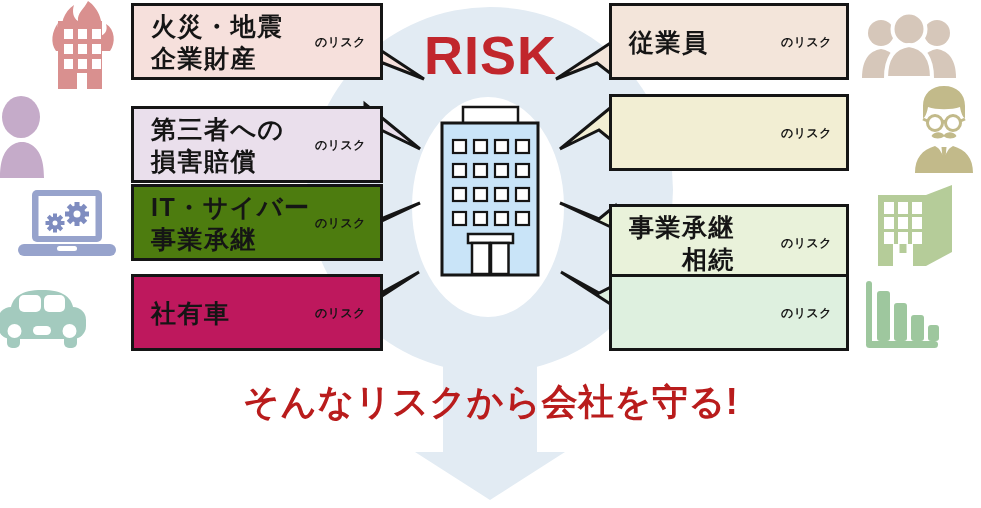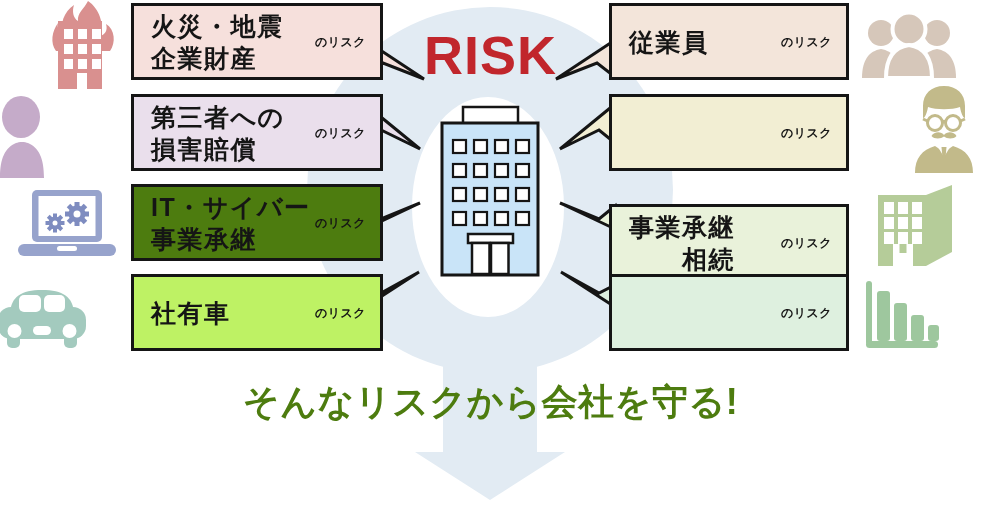--- a/index.html
+++ b/index.html
@@ -7,36 +7,36 @@
           font-family:"Liberation Sans",sans-serif;color:#151515;}
   svg{display:block;}
   .layer{position:absolute;left:0;top:0;}
   
   .risk-box{position:absolute;width:234px;height:71px;border:3px solid #151515;z-index:3;}
   .left-col{left:131px;padding-left:12px;}
   .right-col{left:609px;text-align:right;}
   .bl1{background:#f6e0dc;}
   .bl2{background:#eadfec;}
   .bl3{background:#4d7c0f;}
-  .bl4{background:#bef264;}
+  .bl4{background:#be185d;}
   .br1{background:#f3e5da;}
   .br2{background:#f2eed3;}
   .br3{background:#e9f2da;margin-top:20px;}
   .br4{background:#def0df;}
   .risk-box .label{position:absolute;left:17px;top:0;height:100%;display:flex;flex-direction:column;
        justify-content:center;font-size:25px;font-weight:bold;line-height:1.28;letter-spacing:1.5px;white-space:nowrap;}
   .risk-box .label span{display:block;}
   .risk-box .suffix{position:absolute;right:14px;top:50%;transform:translateY(-50%);
        font-size:12px;font-weight:bold;letter-spacing:0.5px;white-space:nowrap;}
   
   #risk-title{position:absolute;left:0;right:0;top:24px;text-align:center;z-index:2;
        font-size:54px;font-weight:bold;letter-spacing:1px;color:#c1262c;}
   
   #footer-msg{position:absolute;left:0;right:0;top:381px;text-align:center;z-index:4;
-       font-size:36px;line-height:42px;font-weight:bold;color:#4d7c0f;letter-spacing:0.5px;}
+       font-size:36px;line-height:42px;font-weight:bold;color:#b91c1c;letter-spacing:0.5px;}
   .icon{position:absolute;z-index:2;}
 </style>
 </head>
 <body>
 
 <div class="canvas">
 
   <svg class="layer" width="981" height="508" viewBox="0 0 981 508">
     <circle cx="490" cy="190" r="183" fill="#e2ebf3"></circle>
     <rect x="443" y="320" width="94" height="133" fill="#e2ebf3"></rect>
@@ -84,21 +84,21 @@
 
   <div id="risk-title">RISK</div>
 
   <div class="risk-box left-col bl1" style="top:3px">
     <div class="label">
       <span>火災・地震</span>
       <span>企業財産</span>
     </div>
     <span class="suffix">のリスク</span>
   </div>
-  <div class="risk-box left-col bl2" style="top:94px">
+  <div class="risk-box left-col bl2" style="top:106px">
     <div class="label">
       <span>第三者への</span>
       <span>損害賠償</span>
     </div>
     <span class="suffix">のリスク</span>
   </div>
   <div class="risk-box left-col bl3" style="top:184px">
     <div class="label">
       <span>IT・サイバー</span>
       <span>事業承継</span>

